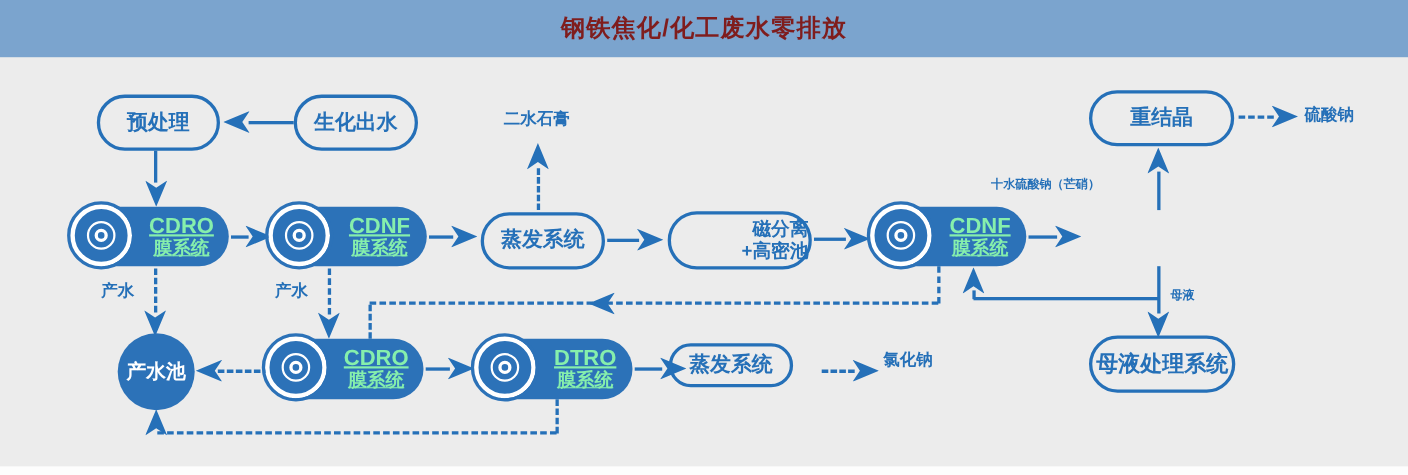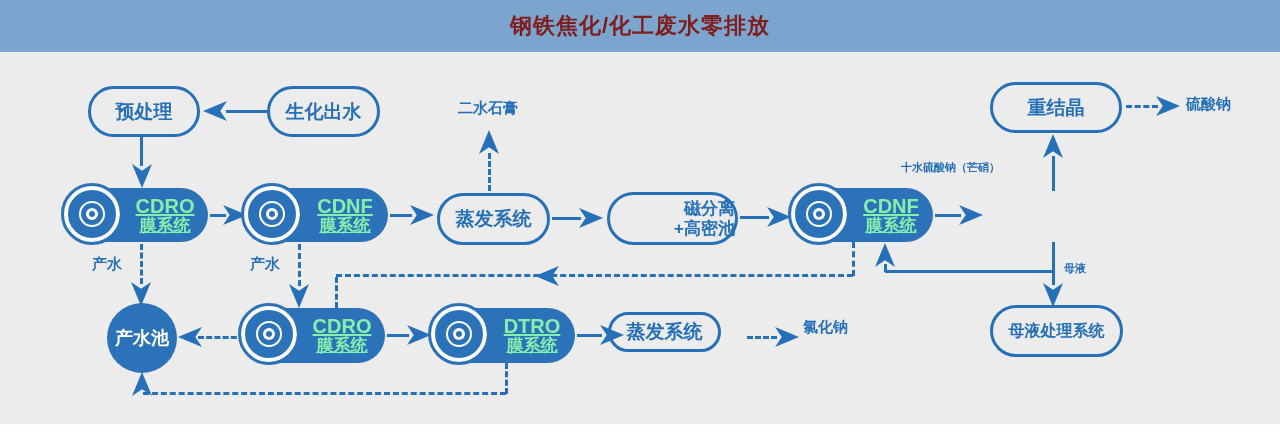--- a/index.html
+++ b/index.html
@@ -164,21 +164,21 @@
   <div class="dhv" style="left:335px;top:277px;height:31px;"></div>
 
   <div class="lnh" style="left:885px;top:270px;width:169px;"></div>
   <div class="lnv" style="left:884px;top:264px;height:8px;"></div>
   <div class="ah up" style="left:875px;top:243px;"></div>
 
   <div class="lnv" style="left:1052px;top:242px;height:43px;"></div>
   <div class="ah down" style="left:1043px;top:283px;"></div>
   <div class="flabel sm" style="left:1064px;top:261px;">母液</div>
 
-  <div class="opill" style="left:990px;top:305px;width:133px;height:52px;font-size:16px;align-items:center;">
+  <div class="opill" style="left:990px;top:305px;width:133px;height:52px;font-size:20px;align-items:center;">
     <span>母液处理系统</span>
   </div>
 
   <div class="pool" style="left:107px;top:303px;width:70px;height:70px;">
     <span>产水池</span>
   </div>
 
   <div class="dhh" style="left:198px;top:336px;width:47px;"></div>
   <div class="ah left" style="left:178px;top:327px;"></div>
 

